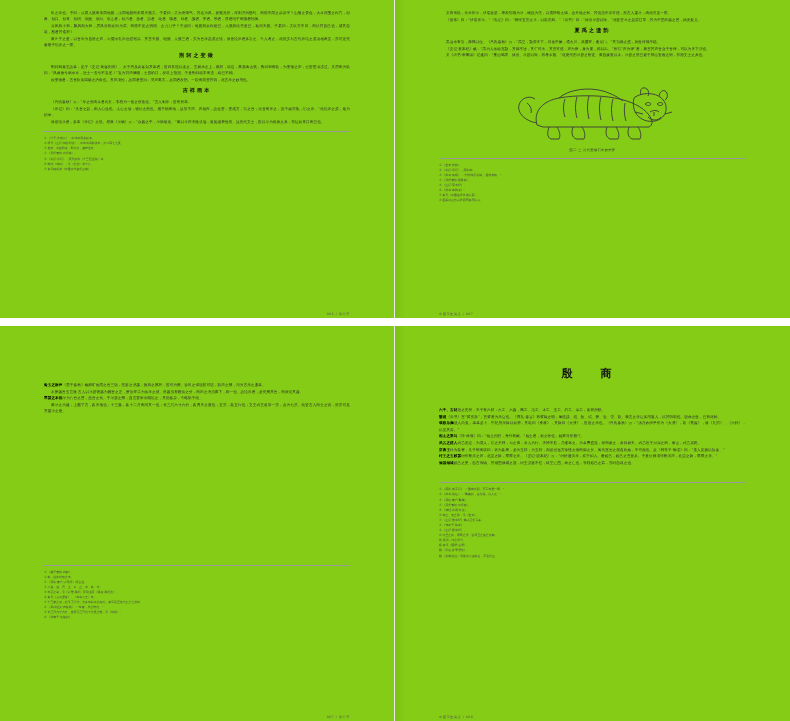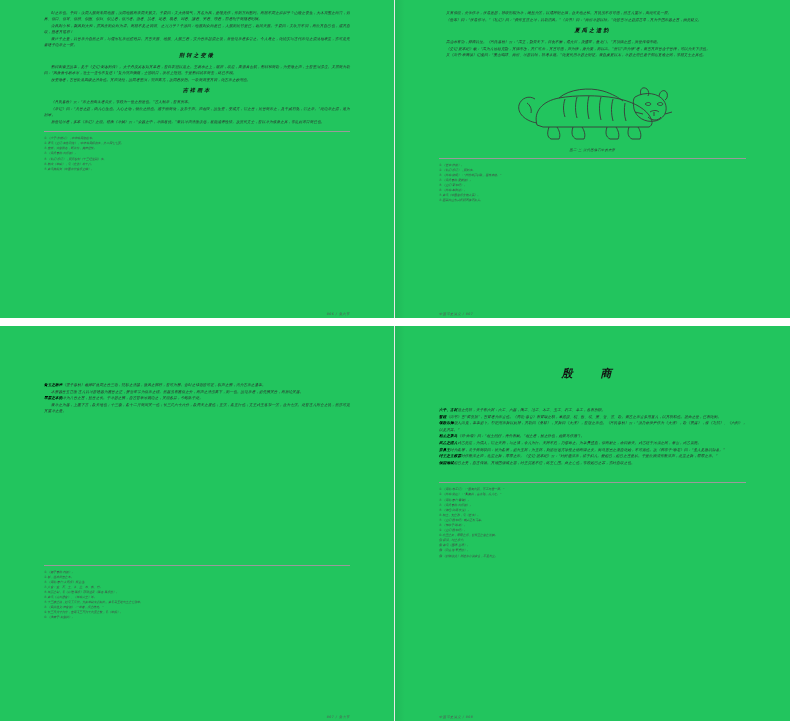--- a/index.html
+++ b/index.html
@@ -14,24 +14,23 @@
     background:#fefefe;
     box-sizing:border-box;
   }
   
   #spread-top    {left:0;  top:0;   width:790px;height:318px;}
   #spread-bottom {left:0;  top:326px;width:790px;height:395px;}
 
   .page{
     position:absolute;
     top:0;bottom:0;
-    background:#22c55e;
+    background:#84cc16;
     box-sizing:border-box;
     overflow:hidden;
-    font-style:italic;
   }
   .page.left {left:0;   width:395px;border-right:1px solid #e8e8e8;}
   .page.right{left:395px;width:395px;}
 
   .page-inner{
     position:absolute;
     left:44px;right:44px;top:10px;bottom:18px;
   }
 
   

